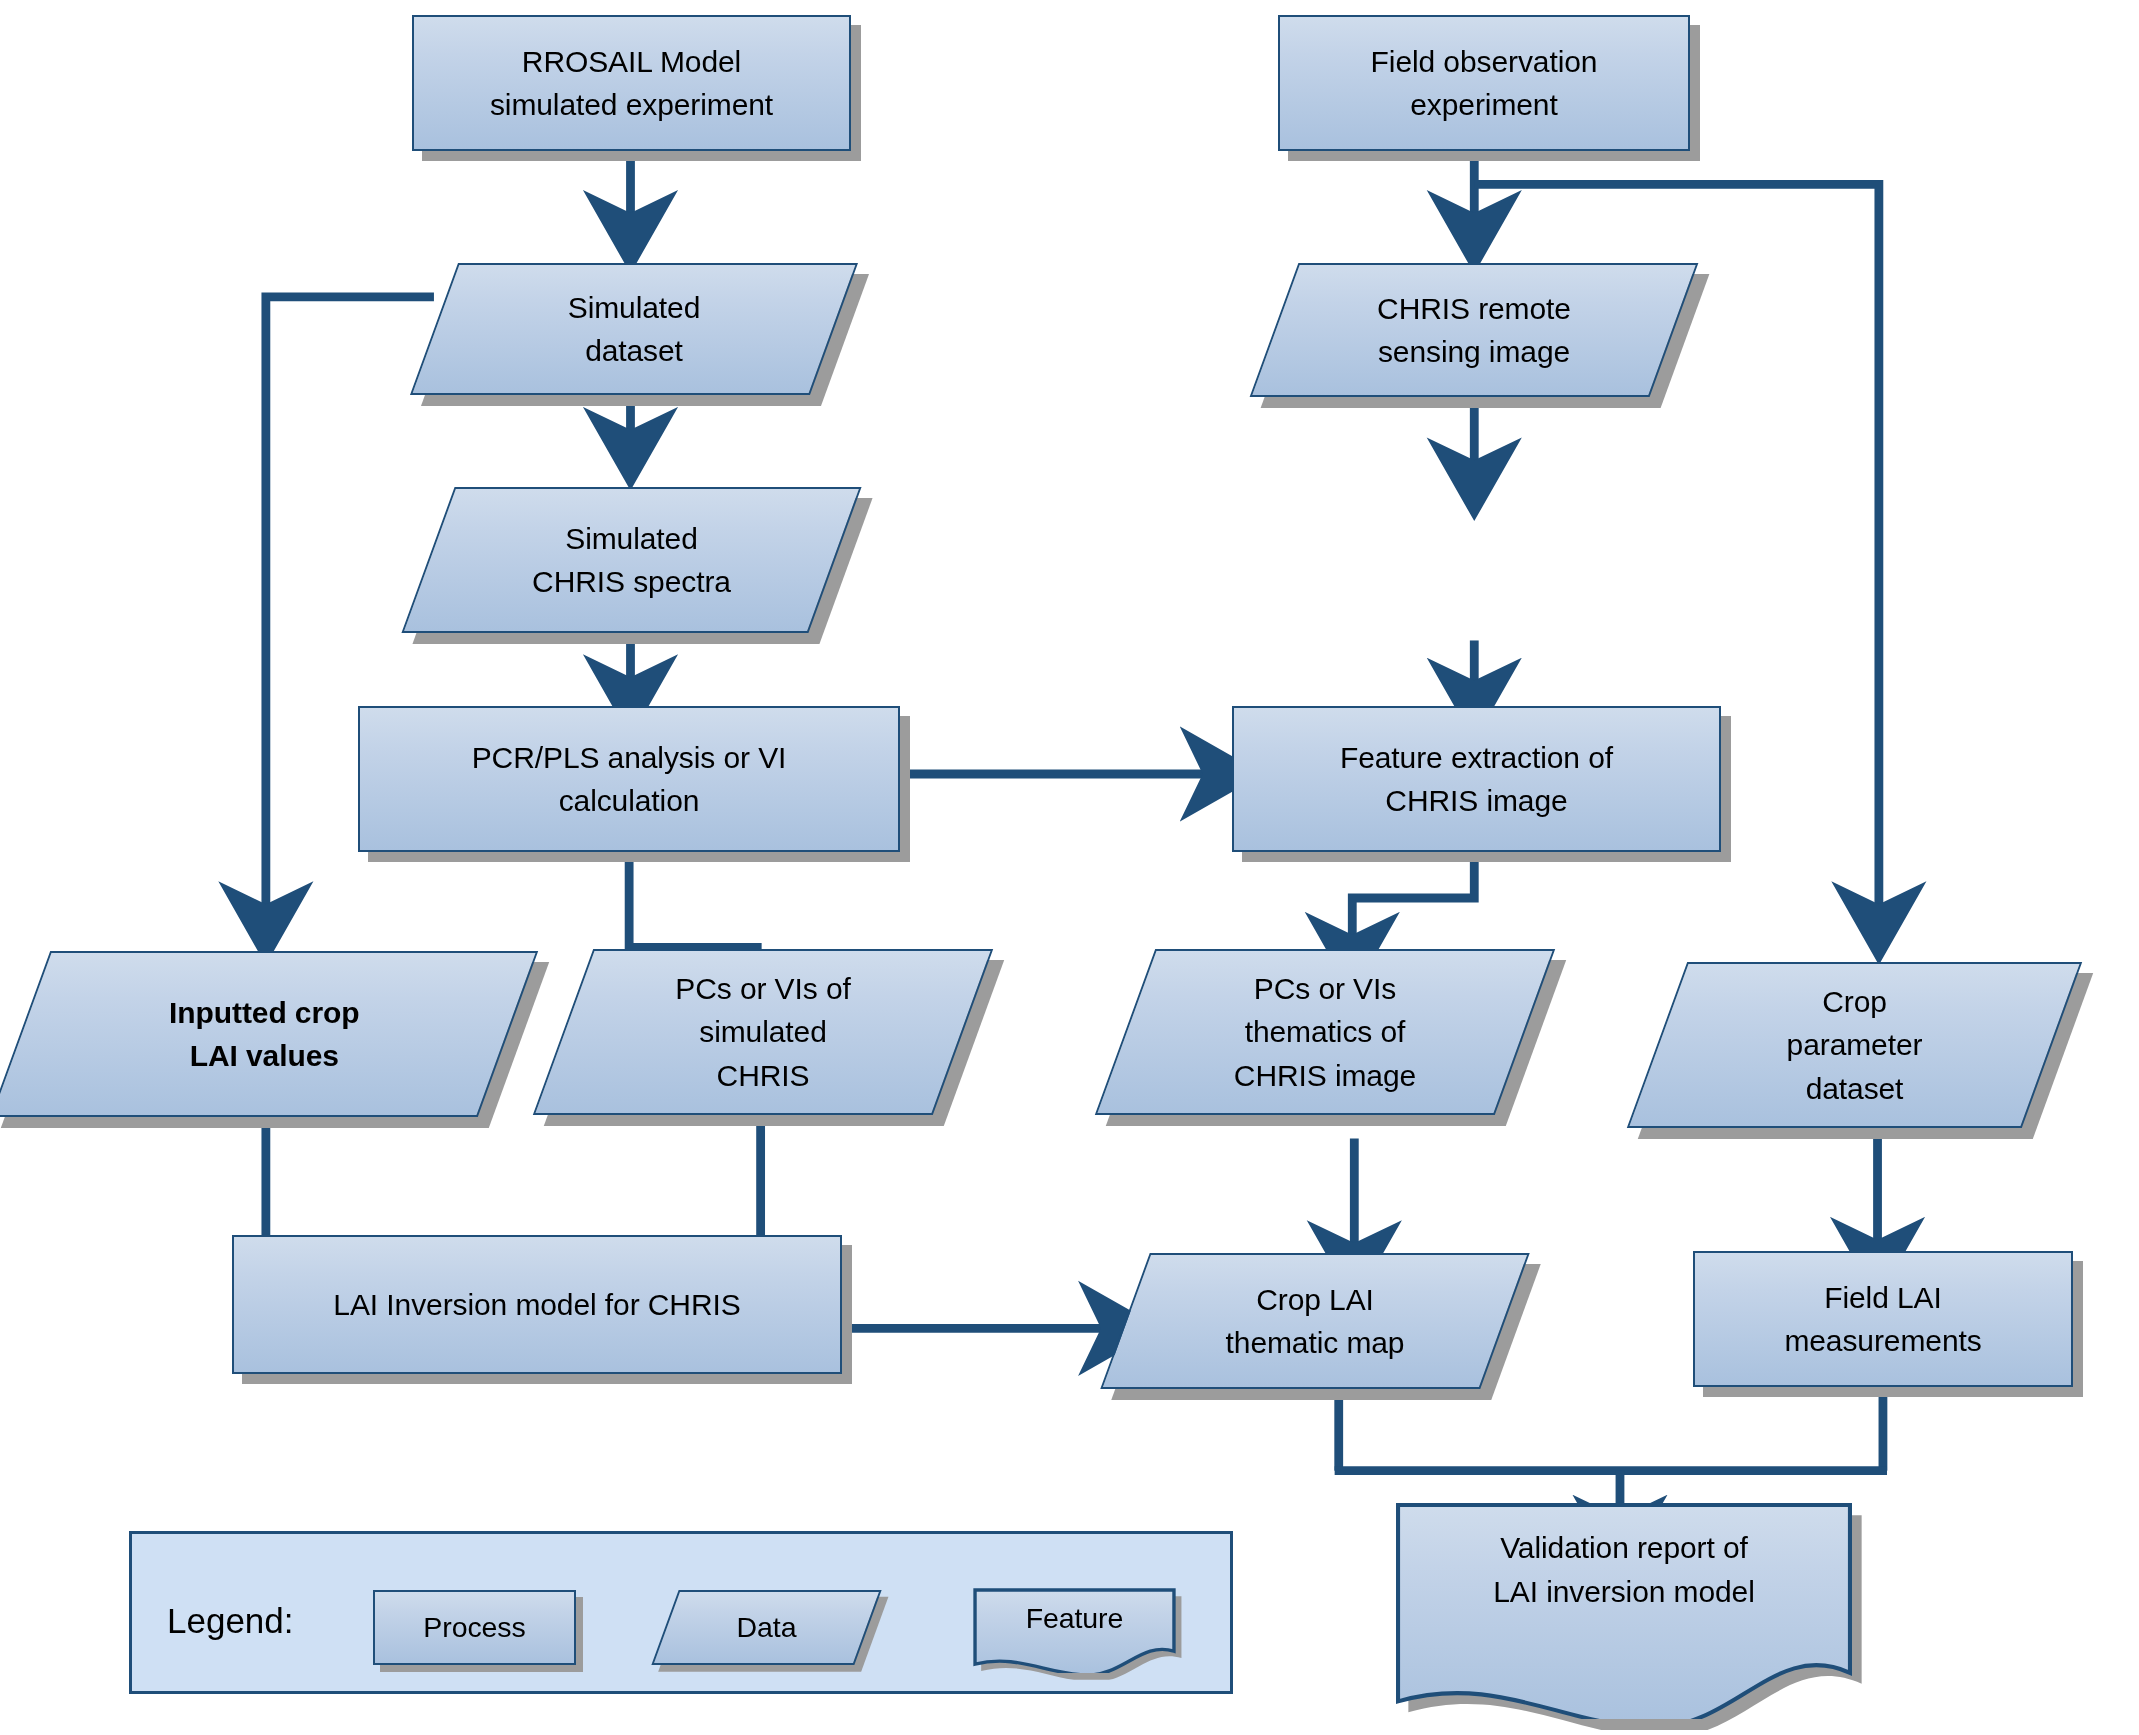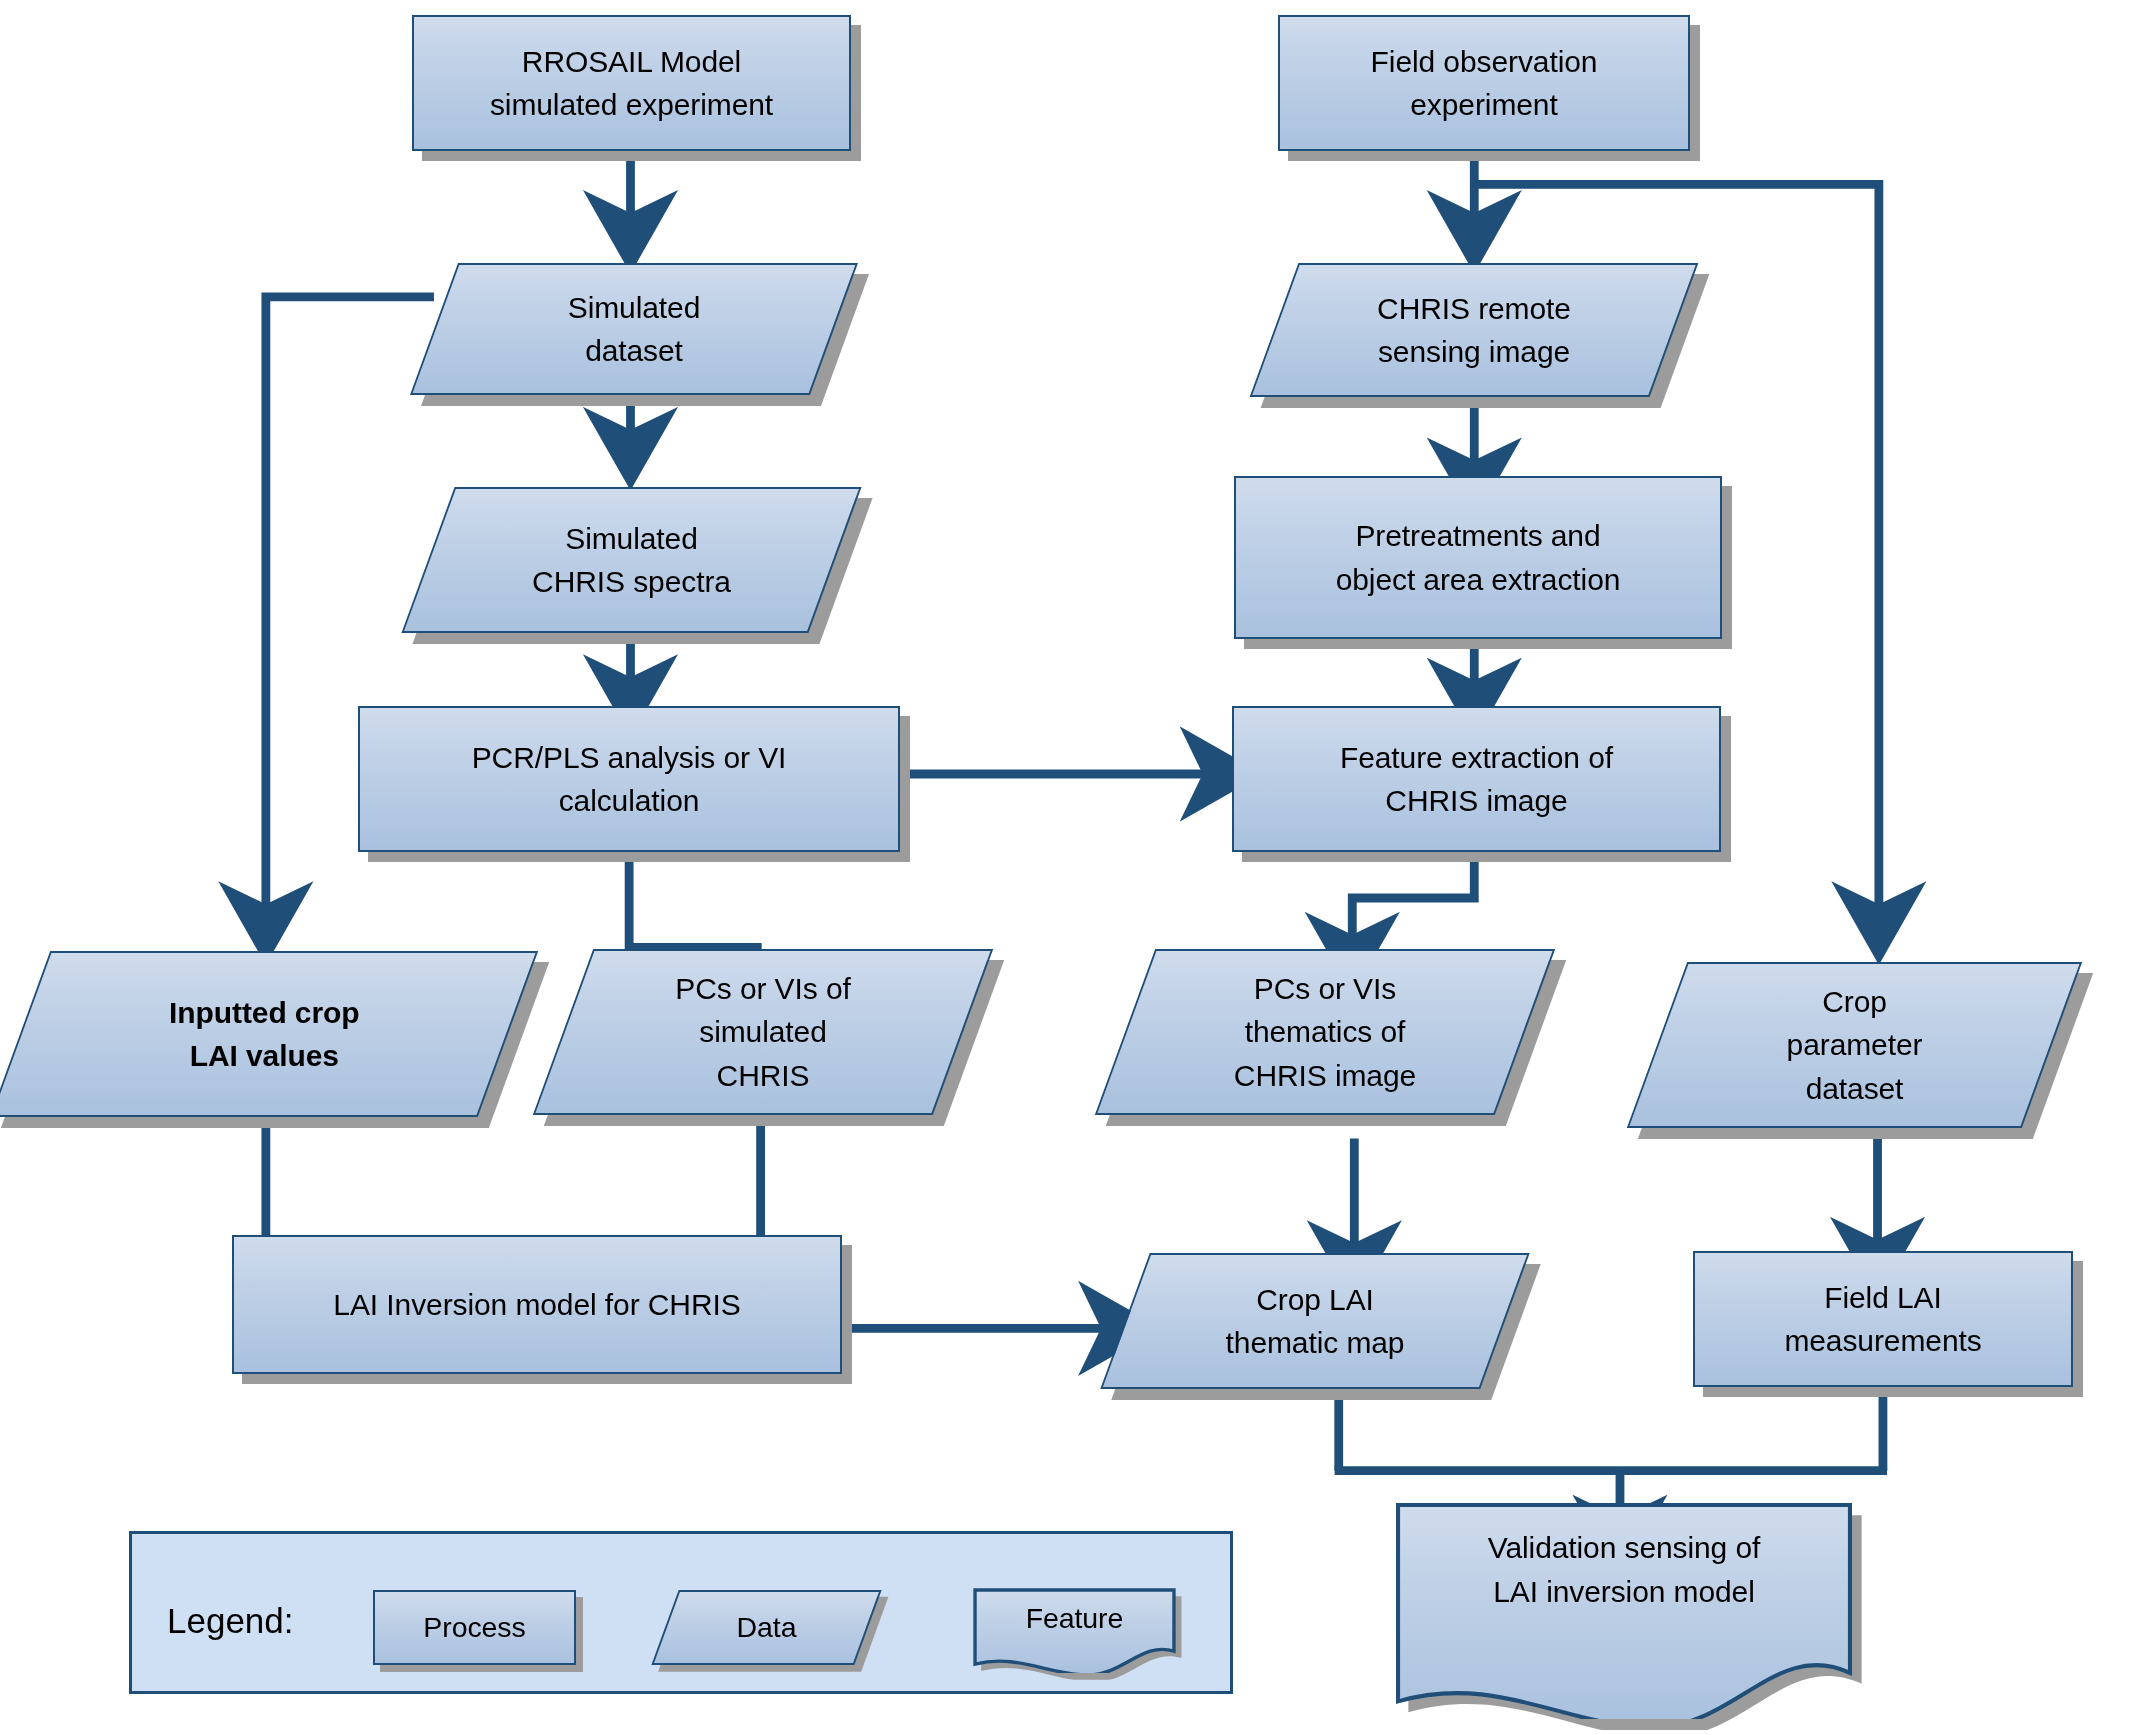--- a/index.html
+++ b/index.html
@@ -148,26 +148,20 @@
 sensing image</div>
   </div>
 
   <div class="node data" style="left:428px;top:487px;width:407px;height:146px;">
     <div class="shadow"></div>
     <div class="face"></div>
     <div class="lbl">Simulated
 CHRIS spectra</div>
   </div>
 
-  <div class="node proc" style="left:1234px;top:476px;width:488px;height:163px;">
-    <div class="shadow"></div>
-    <div class="face"></div>
-    <div class="lbl">Pretreatments  and
-object area extraction</div>
-  </div>
 
   <div class="node proc" style="left:358px;top:706px;width:542px;height:146px;">
     <div class="shadow"></div>
     <div class="face"></div>
     <div class="lbl">PCR/PLS  analysis or VI
 calculation</div>
   </div>
 
   <div class="node proc" style="left:1232px;top:706px;width:489px;height:146px;">
     <div class="shadow"></div>
@@ -234,21 +228,21 @@
     <svg class="doc" viewBox="0 0 672 318" preserveAspectRatio="none">
       <defs>
         <linearGradient id="gdoc" x1="0" y1="0" x2="0" y2="1">
           <stop offset="0%" stop-color="#cfdcec"></stop>
           <stop offset="28%" stop-color="#c3d3e8"></stop>
           <stop offset="100%" stop-color="#a9c1de"></stop>
         </linearGradient>
       </defs>
       <path d="M3,3 H669 V250 C560,200 500,330 380,330 C250,330 150,250 3,292 Z" fill="url(#gdoc)" stroke="#1f4e79" stroke-width="6"></path>
     </svg>
-    <div class="lbl" style="height:62%;">Validation sensing of
+    <div class="lbl" style="height:62%;">Validation report of
 LAI inversion model</div>
   </div>
 
   <div id="legend-panel" style="left:129px;top:1531px;width:1104px;height:163px;padding-left:22px;">
     <div class="legend-title" style="left:35px;top:87px;transform:translateY(-50%);">Legend:</div>
 
     <div class="legend-chip node proc" style="left:241px;top:56px;width:203px;height:75px;">
       <div class="shadow" style="left:6.8px;top:6.8px;right:-6.8px;bottom:-6.8px;"></div>
       <div class="face"></div>
       <div class="lbl">Process</div>

